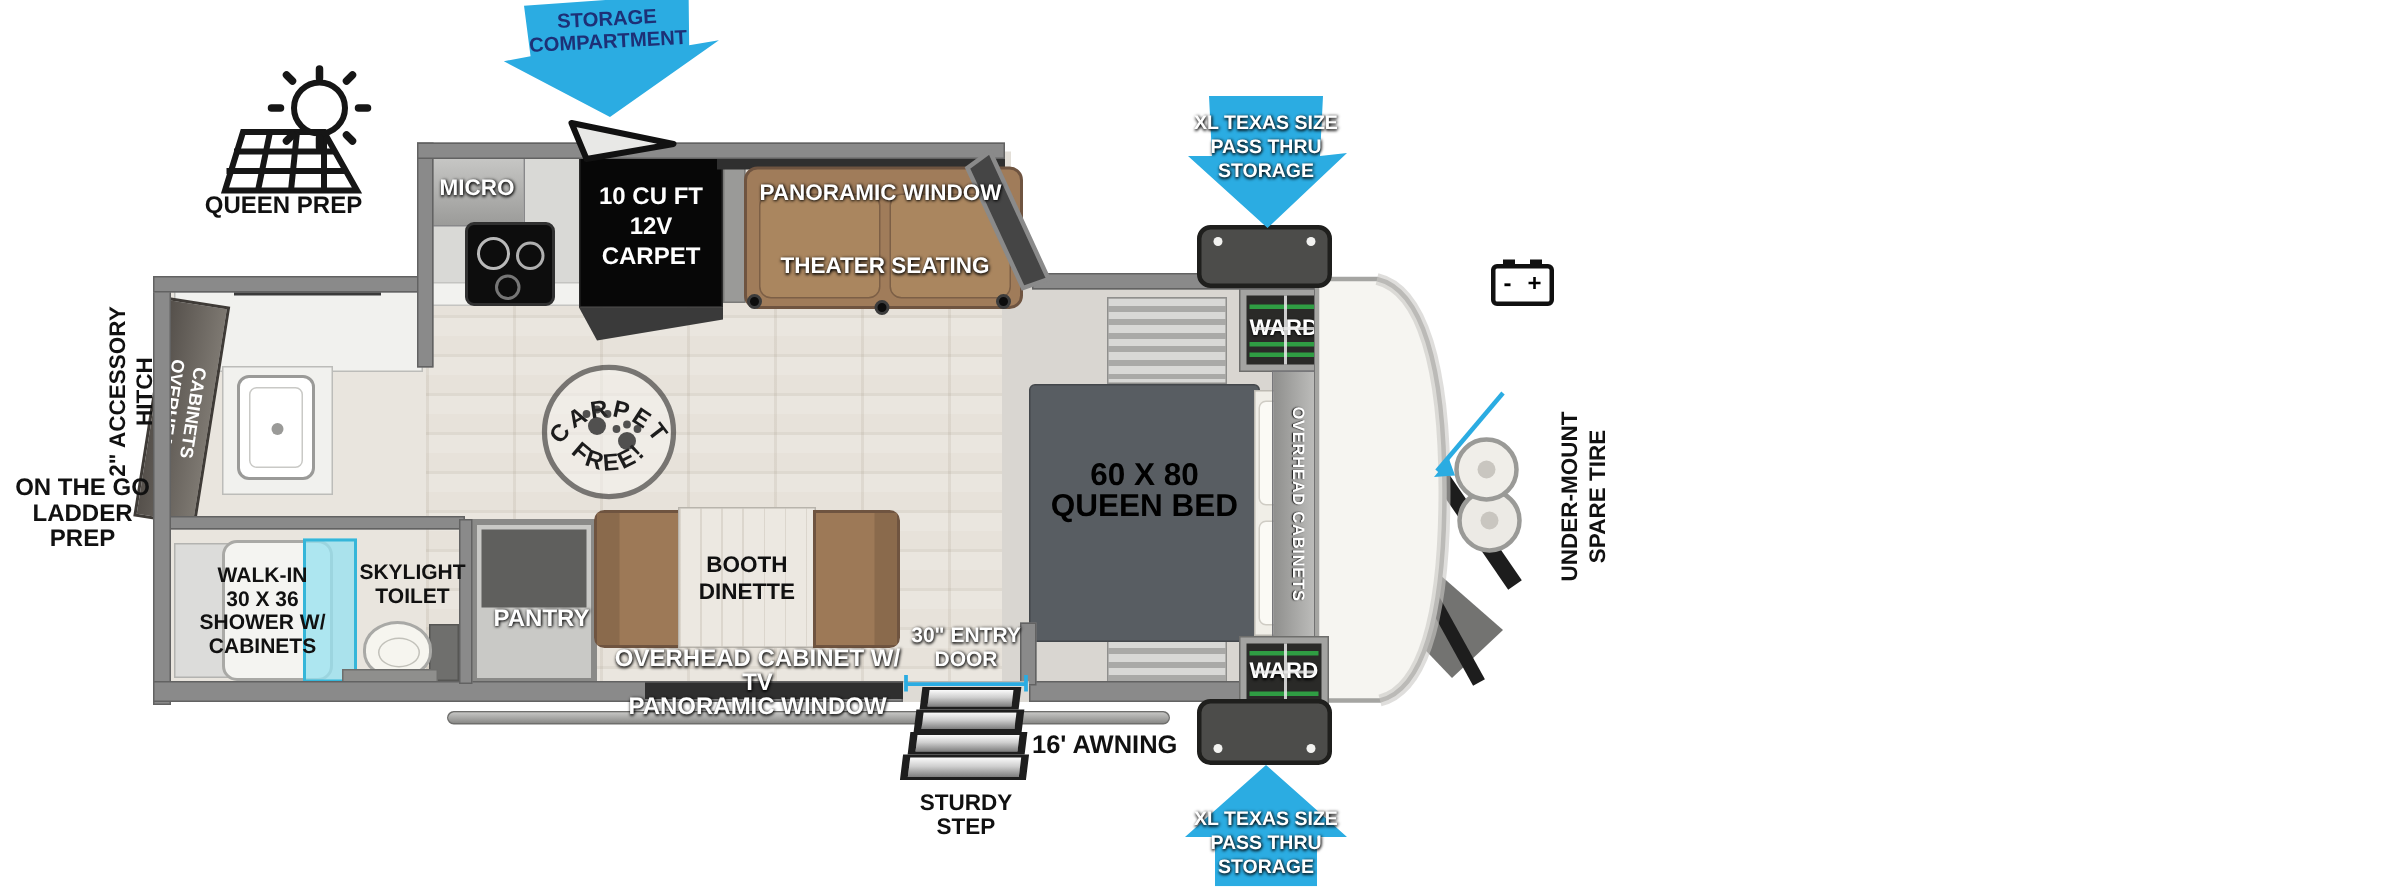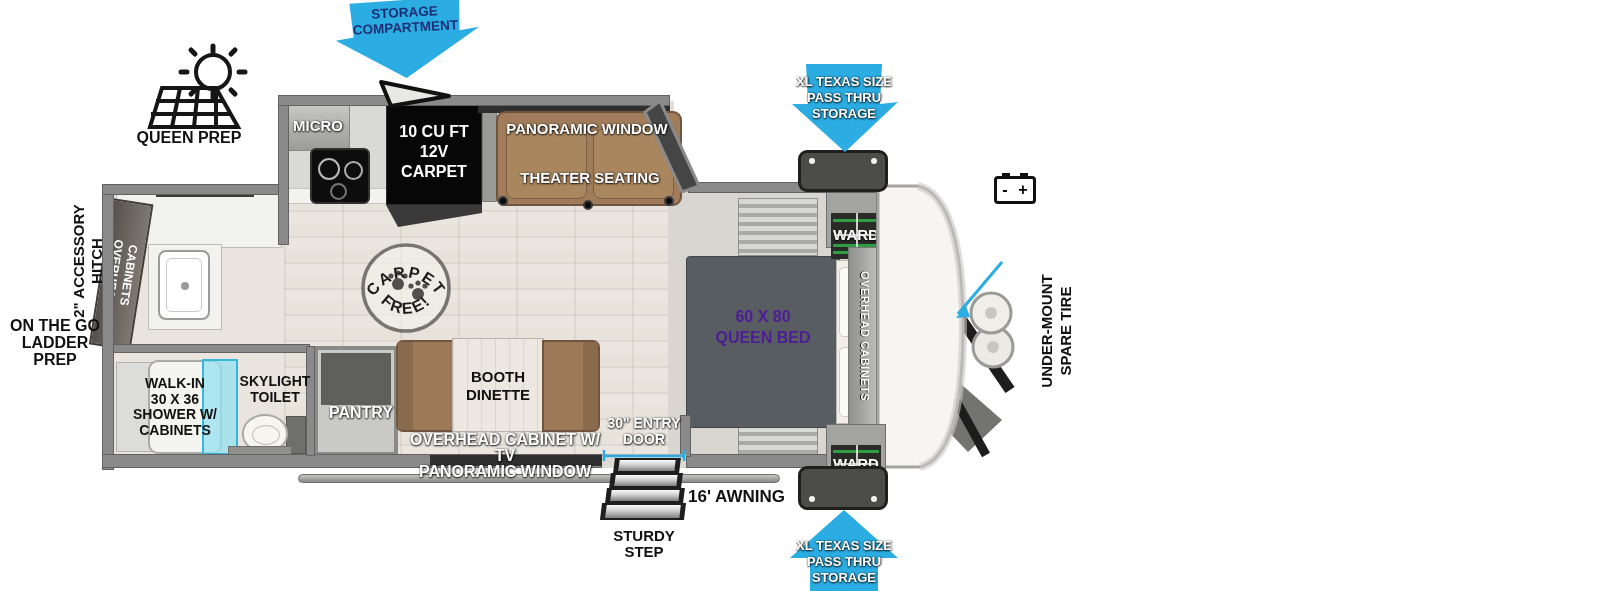--- a/index.html
+++ b/index.html
@@ -18,21 +18,21 @@
   svg.layer{position:absolute;left:0;top:0;z-index:4;pointer-events:none;}
   svg.layer.hi{z-index:7;}
   .vtext{writing-mode:vertical-rl;font-weight:bold;color:#fff;}
   .wood{background:
     repeating-linear-gradient(90deg, rgba(160,148,130,.16) 0 2px, transparent 2px 58px),
     repeating-linear-gradient(0deg, #eae6df 0 12px, #ded9d0 12px 14px, #e7e2da 14px 26px);}
   .step{position:absolute;background:linear-gradient(180deg,#fbfbfb 0%,#cfcfcf 45%,#7e7e7e 100%);
         border:2px solid #1e1e1e;border-left-width:5px;border-right-width:5px;transform:skewX(-7deg);}
   .ribbed{background:repeating-linear-gradient(180deg,#d8d8d6 0 5px,#a9a9a7 5px 9px);border:1px solid #8f8f8d;}
   .ward{position:absolute;background:#a3a3a1;border:1px solid #6e6e6c;padding:4px;z-index:2;}
-  .ward .in{position:relative;width:100%;height:100%;background:#2a2a28;overflow:hidden;margin-top:16px;}
+  .ward .in{position:relative;width:100%;height:100%;background:#2a2a28;overflow:hidden;}
   .ward .g{position:absolute;left:2px;right:2px;height:3px;background:#2f9d43;}
   .ward .cv{position:absolute;top:-4px;bottom:-4px;left:50%;width:2px;background:#eaeaea;opacity:.85;}
   .ward .ch{position:absolute;left:4px;right:4px;top:46%;height:2px;background:#eaeaea;opacity:.8;}
   .ward .t{position:absolute;left:0;right:0;top:28%;color:#fff;font-weight:bold;font-size:15px;text-align:center;
            text-shadow:0 1px 2px #000;}
   .dot{position:absolute;width:6px;height:6px;border-radius:50%;background:#f2f2f0;}
   .foot{position:absolute;width:10px;height:10px;border-radius:50%;background:#0c0c0c;border:2px solid #3c3c3c;z-index:3;}
   .can{position:absolute;width:12px;height:12px;border-radius:50%;background:#e5d32c;border:1px solid #968a1c;}
 </style>
 </head>
@@ -315,21 +315,21 @@
   <div class="lbl white toplbl" style="left:500px;top:170px;width:180px;font-size:15px;">THEATER SEATING</div>
   <div class="lbl white toplbl" style="left:314px;top:404px;width:82px;font-size:16px;padding-left:12px;">PANTRY</div>
   <div class="lbl toplbl" style="left:452px;top:368px;width:92px;font-size:15px;line-height:18px;">
     <div>BOOTH</div>
     <div>DINETTE</div>
   </div>
   <div class="lbl white toplbl" style="left:398px;top:432px;width:214px;font-size:16px;line-height:16px;">
     <div>OVERHEAD CABINET W/ TV</div>
     <div>PANORAMIC WINDOW</div>
   </div>
-  <div class="lbl toplbl" style="left:686px;top:306px;width:154px;font-size:16px;line-height:21px;color:#4c1d95;">
+  <div class="lbl toplbl" style="left:686px;top:306px;width:154px;font-size:21px;line-height:21px;color:#000000;">
     <div>60 X 80</div>
     <div>QUEEN BED</div>
   </div>
   <div class="lbl toplbl" style="left:114px;top:376px;width:122px;font-size:14px;line-height:15.5px;">
     <div>WALK-IN</div>
     <div>30 X 36</div>
     <div>SHOWER W/</div>
     <div>CABINETS</div>
   </div>
   <div class="lbl toplbl" style="left:222px;top:373px;width:106px;font-size:14px;line-height:16px;">

